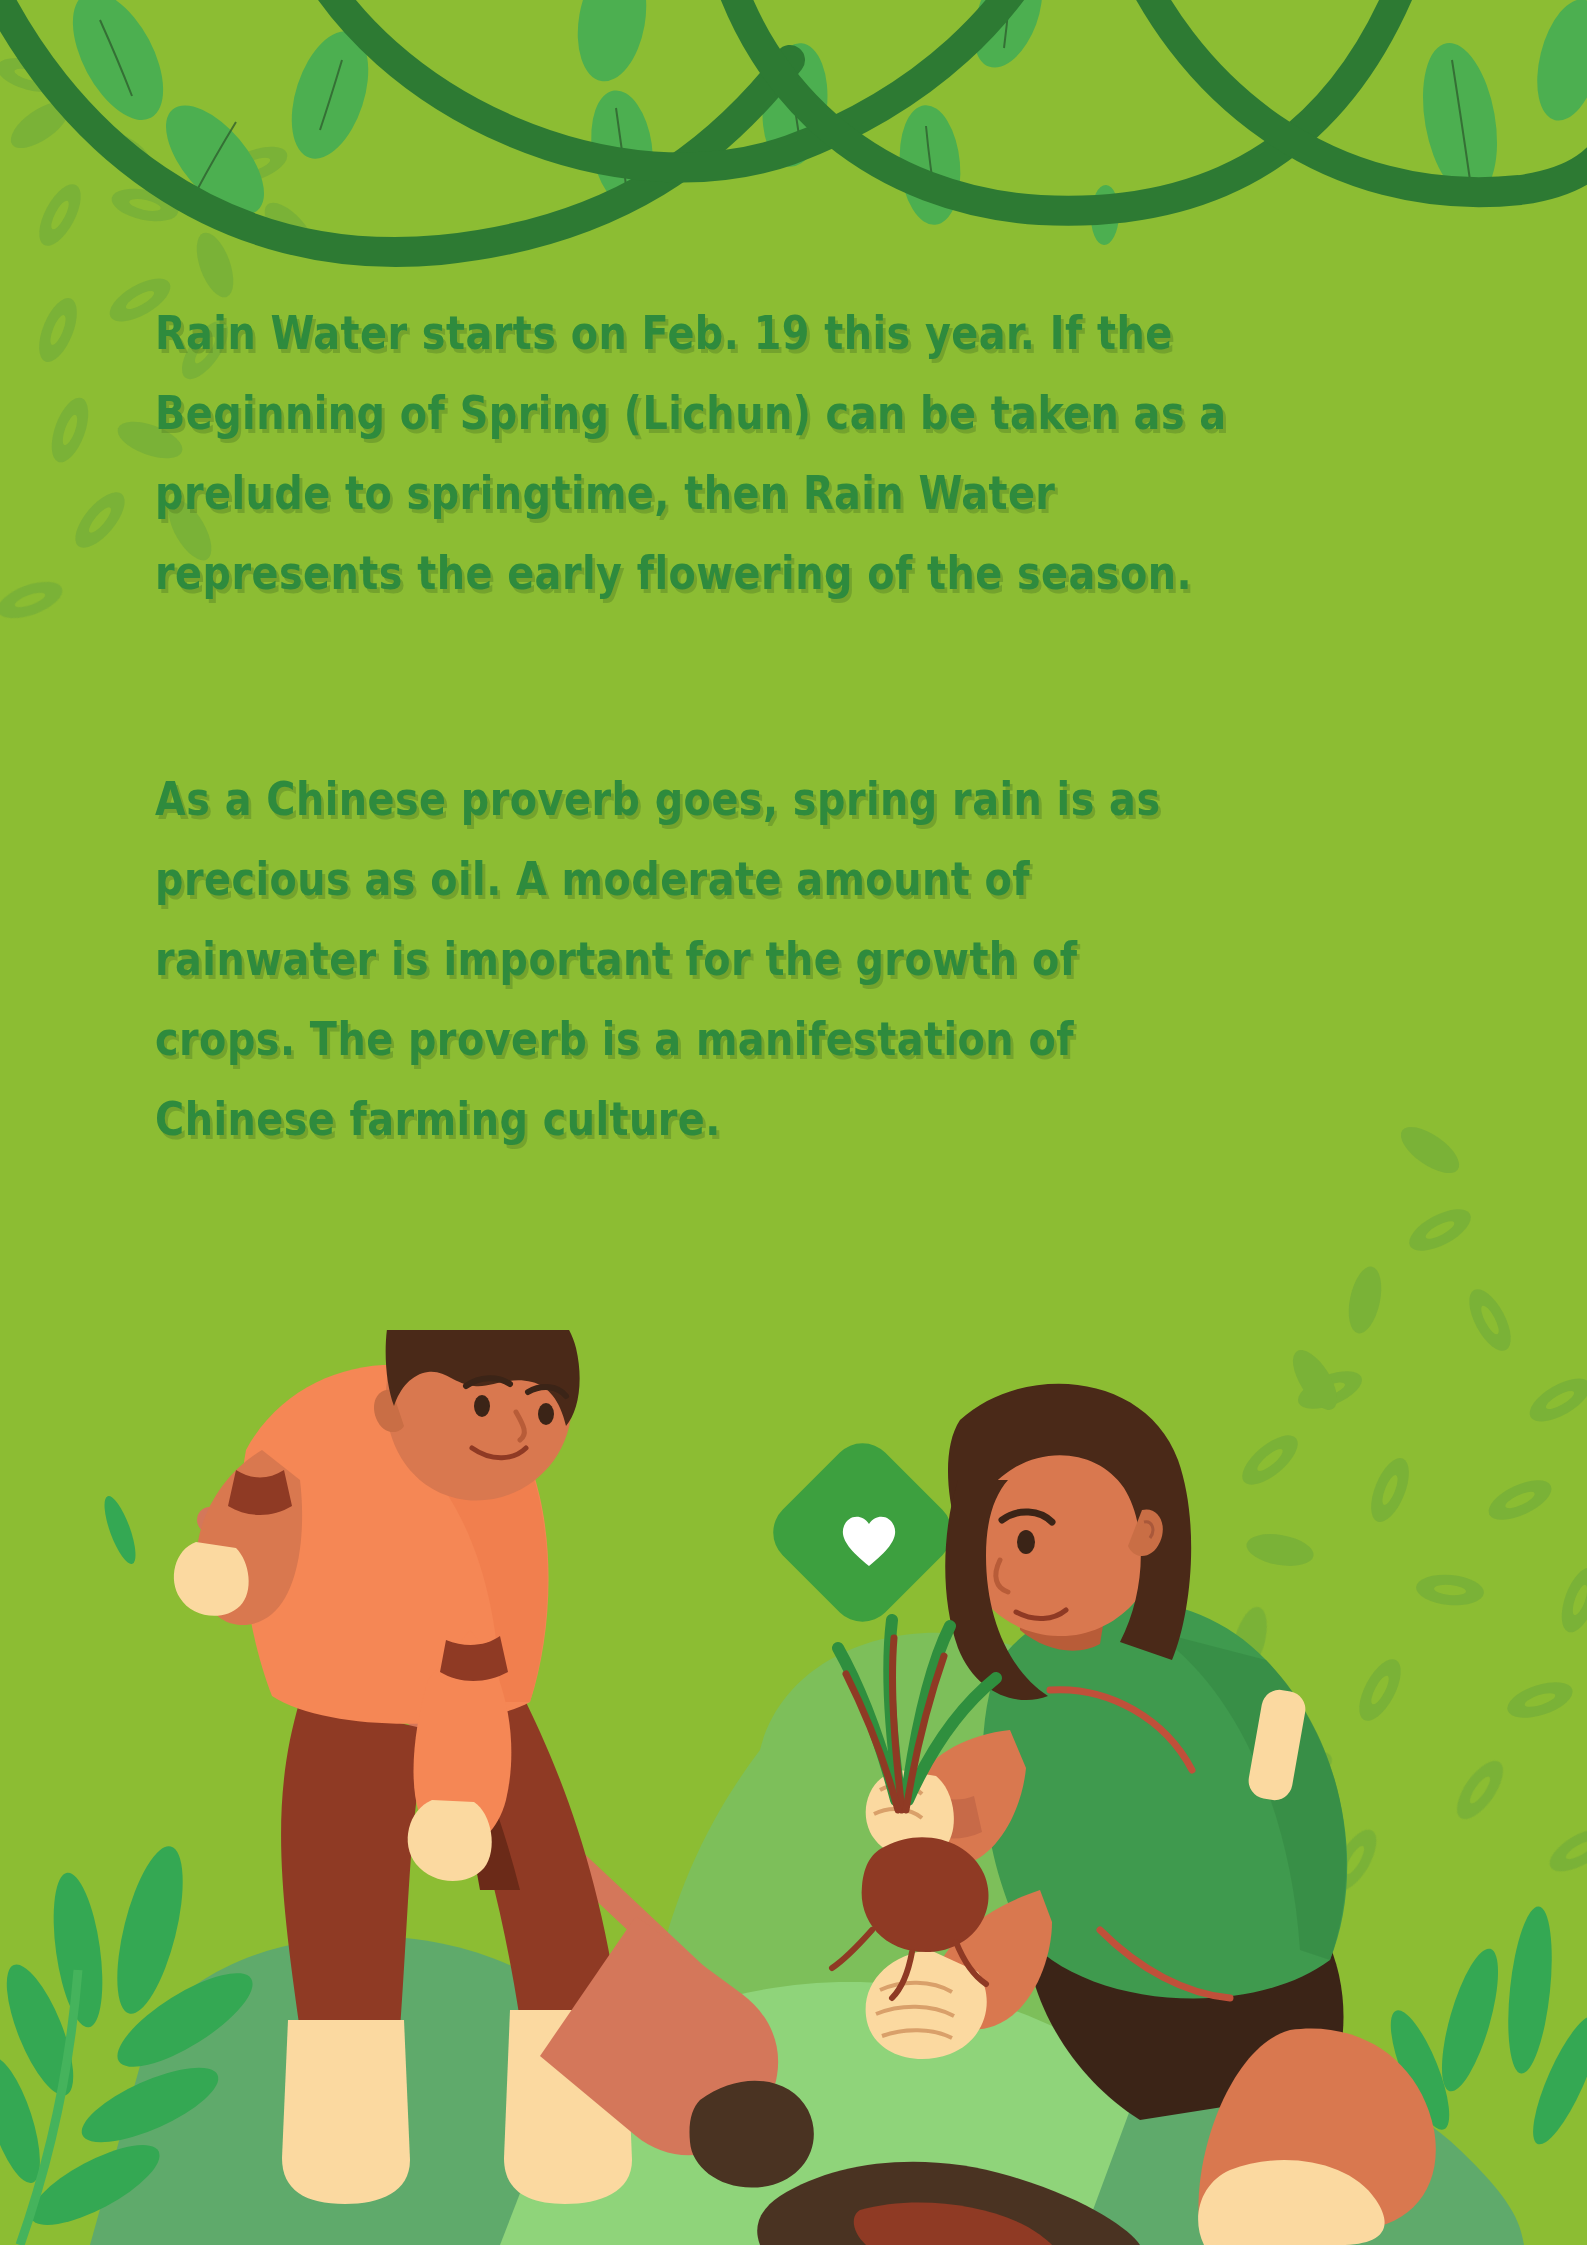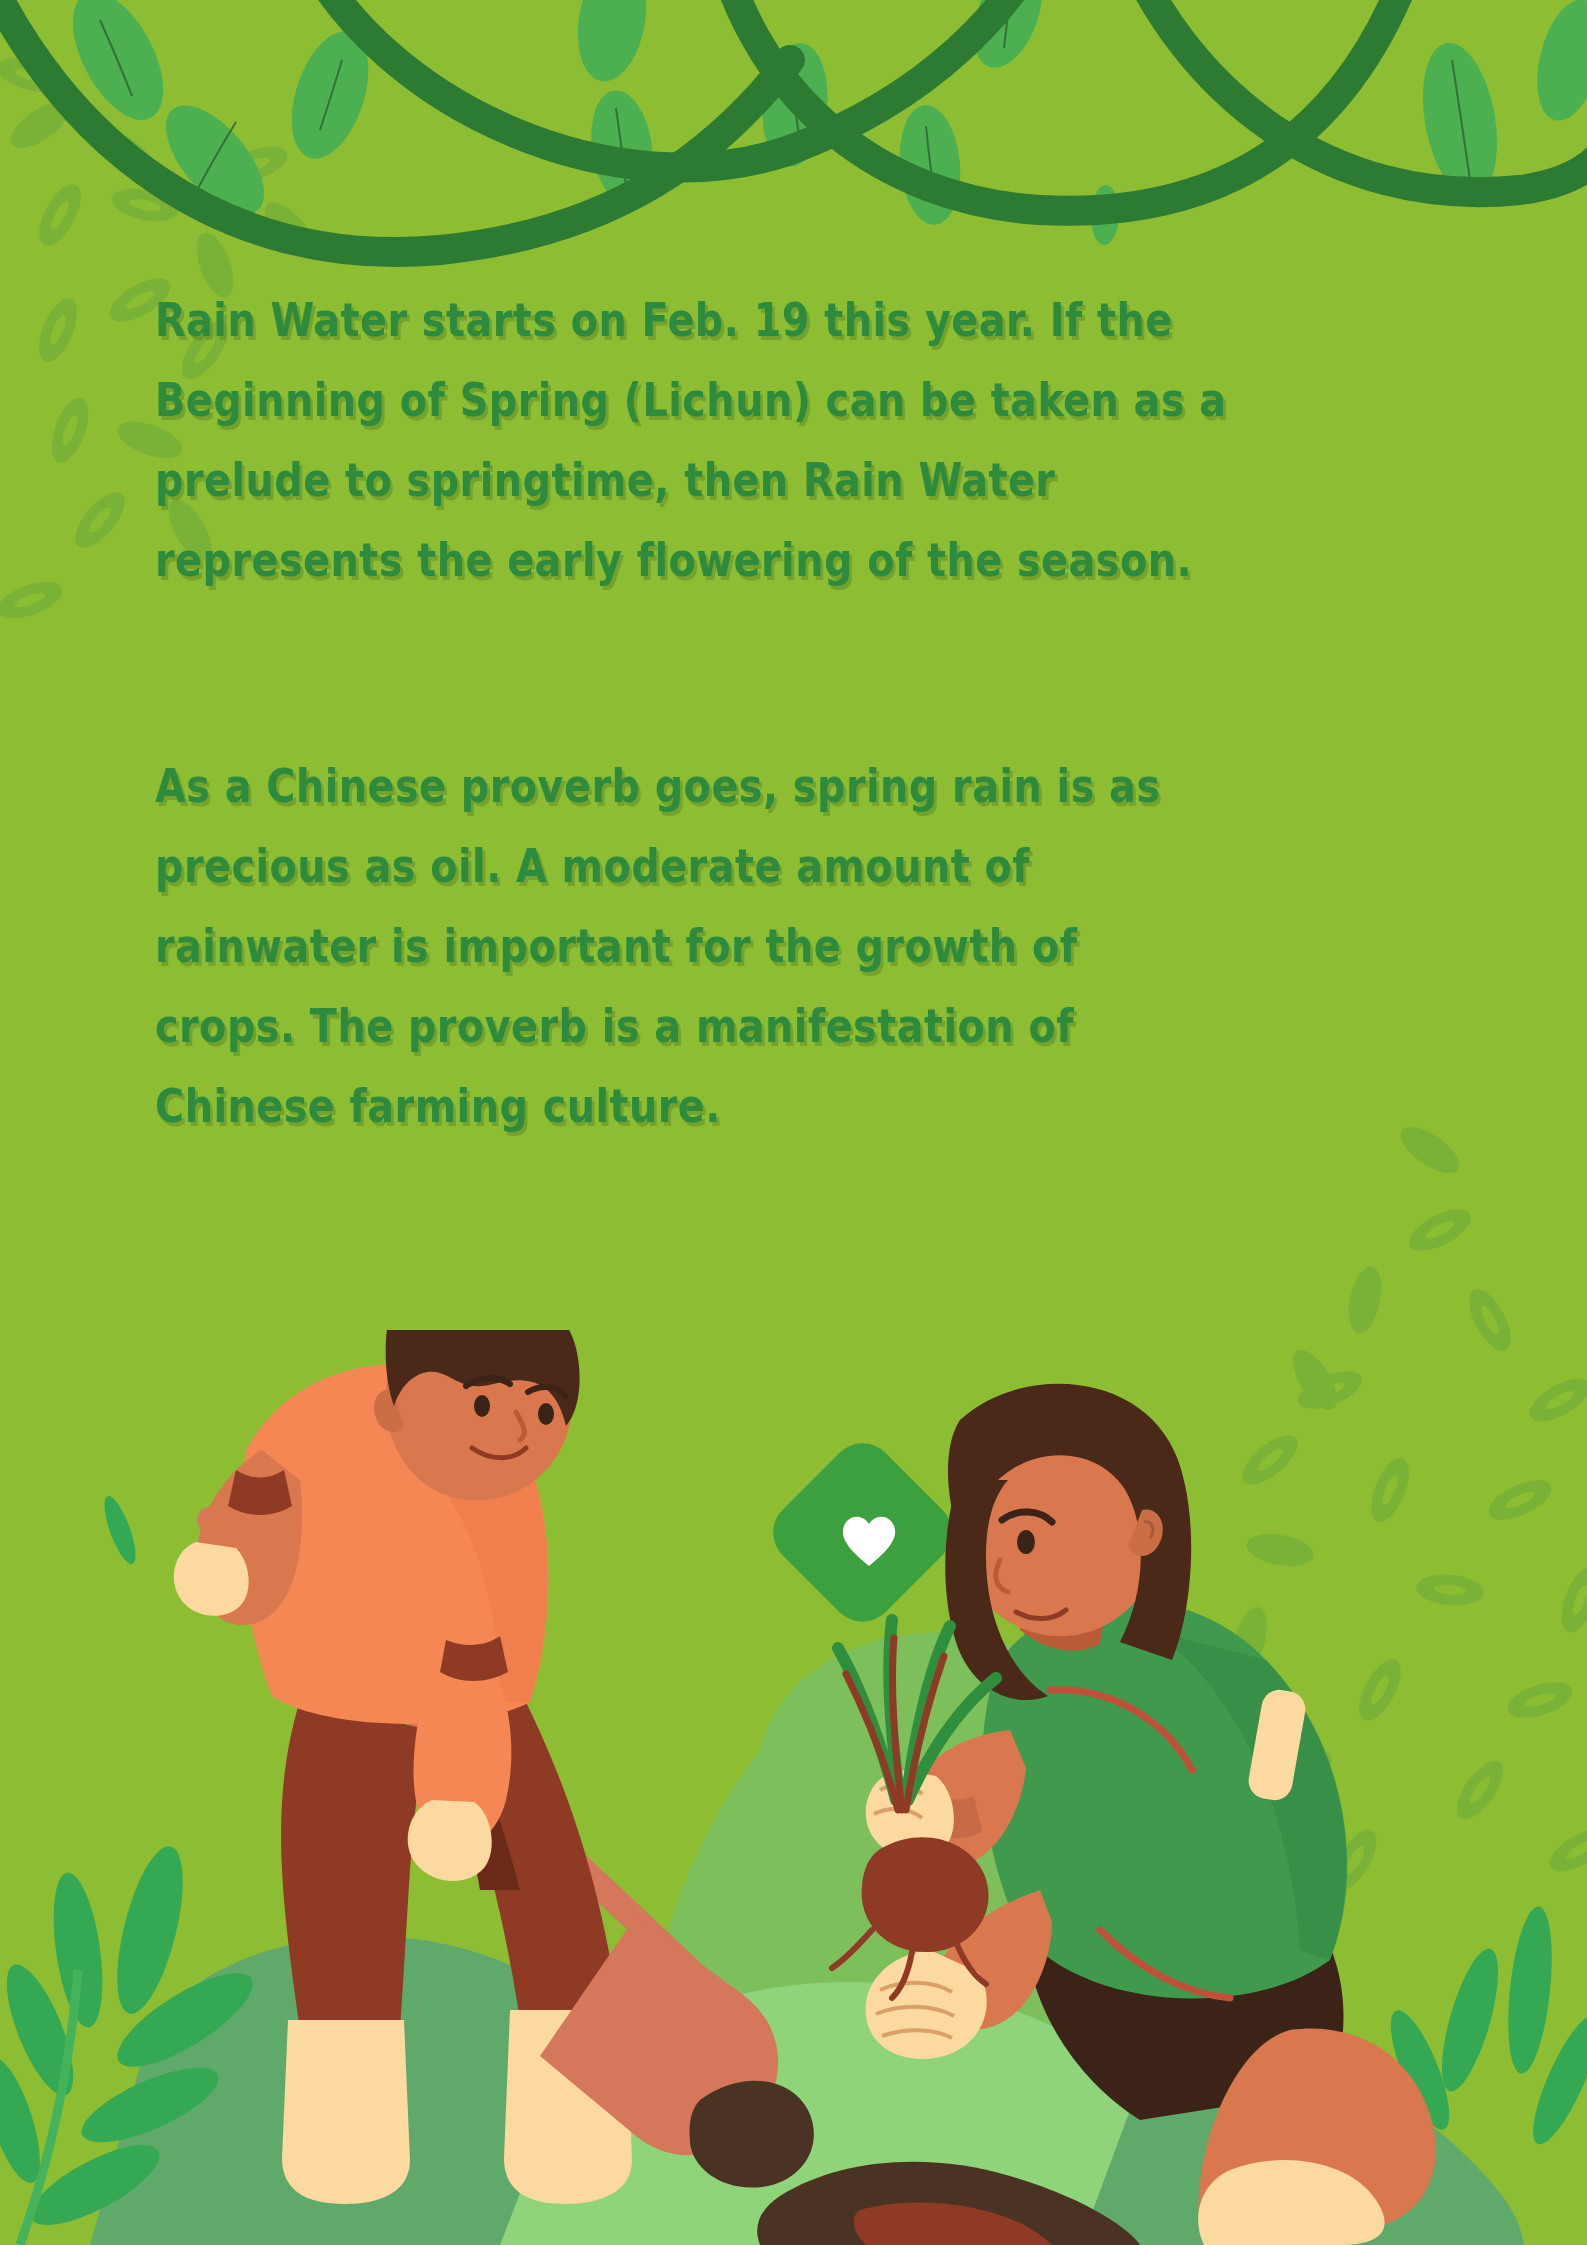--- a/index.html
+++ b/index.html
@@ -15,21 +15,21 @@
     background: #8cbd33;
     font-family: "DejaVu Sans", sans-serif;
   }
   .layer { position: absolute; top: 0; left: 0; width: 100%; height: 100%; }
   svg.layer { display: block; }
 
   
   #text-block {
     position: absolute;
     left: 155px;
-    top: 280px;
+    top: 293px;
     width: 1310px;
     z-index: 30;
   }
   .para {
     margin: 0 0 0 0;
     color: #2e8b3d;
     font-family: "DejaVu Sans", sans-serif;
     font-weight: 700;
     font-size: 46px;
     line-height: 80px;

